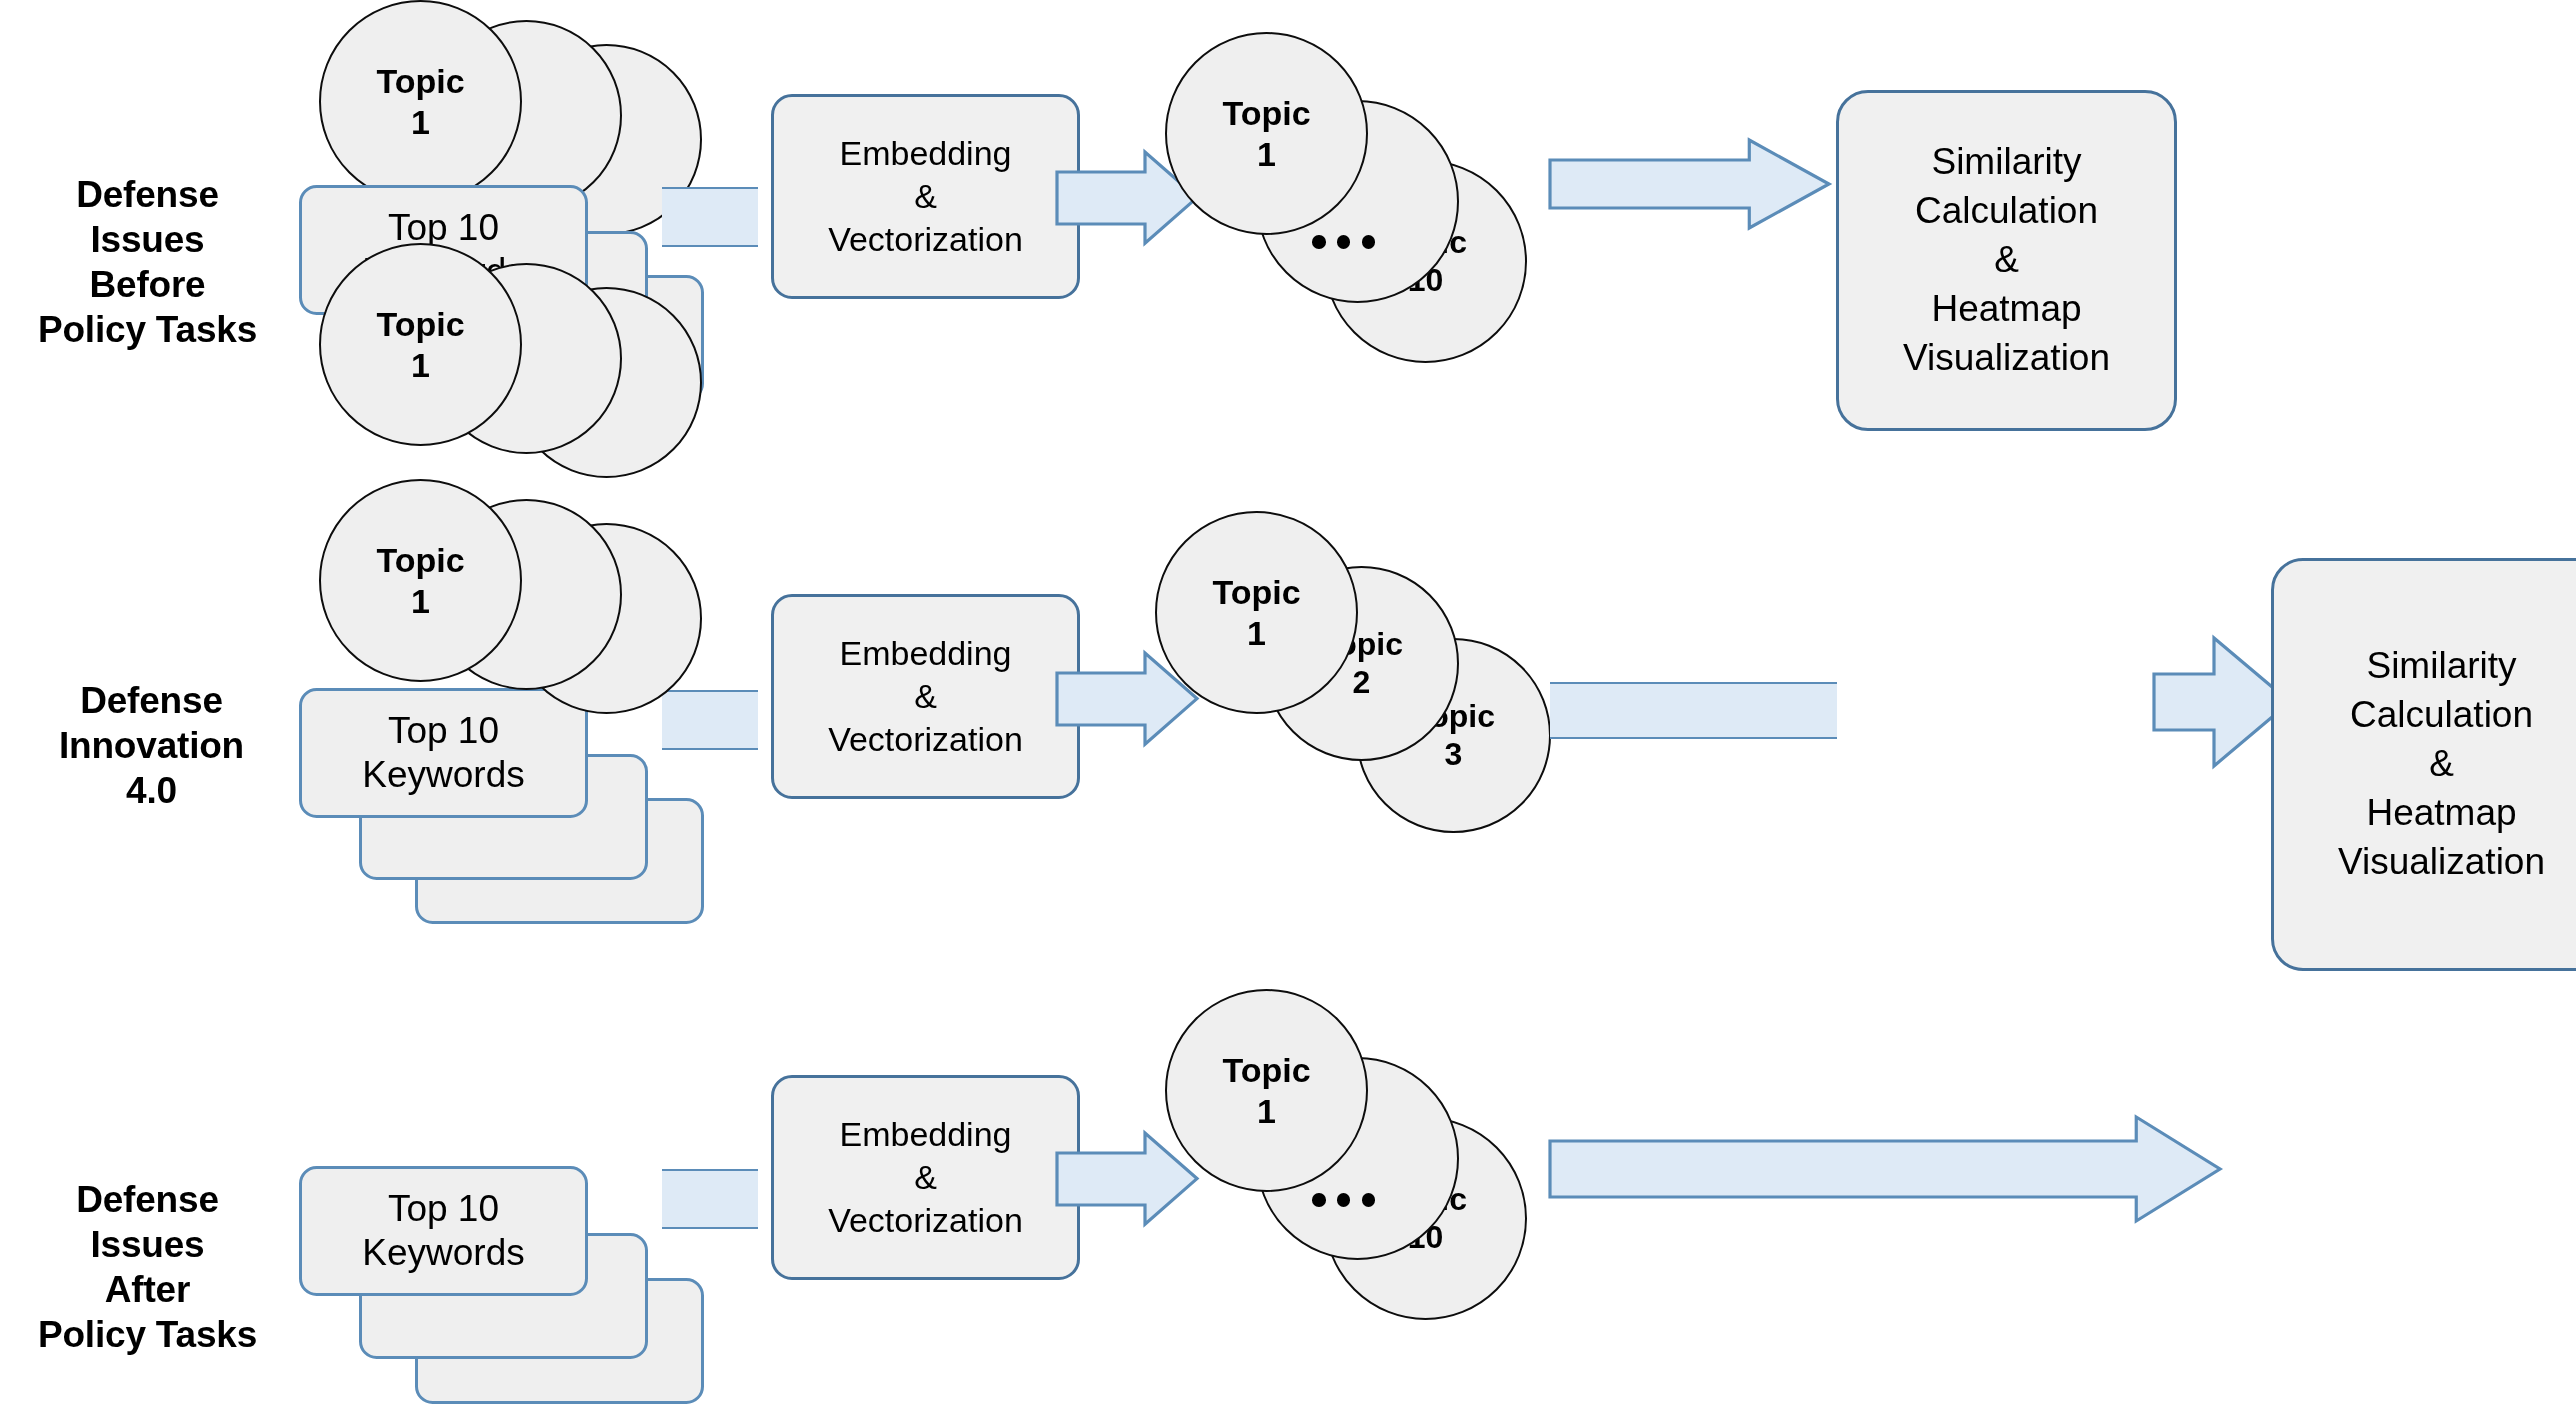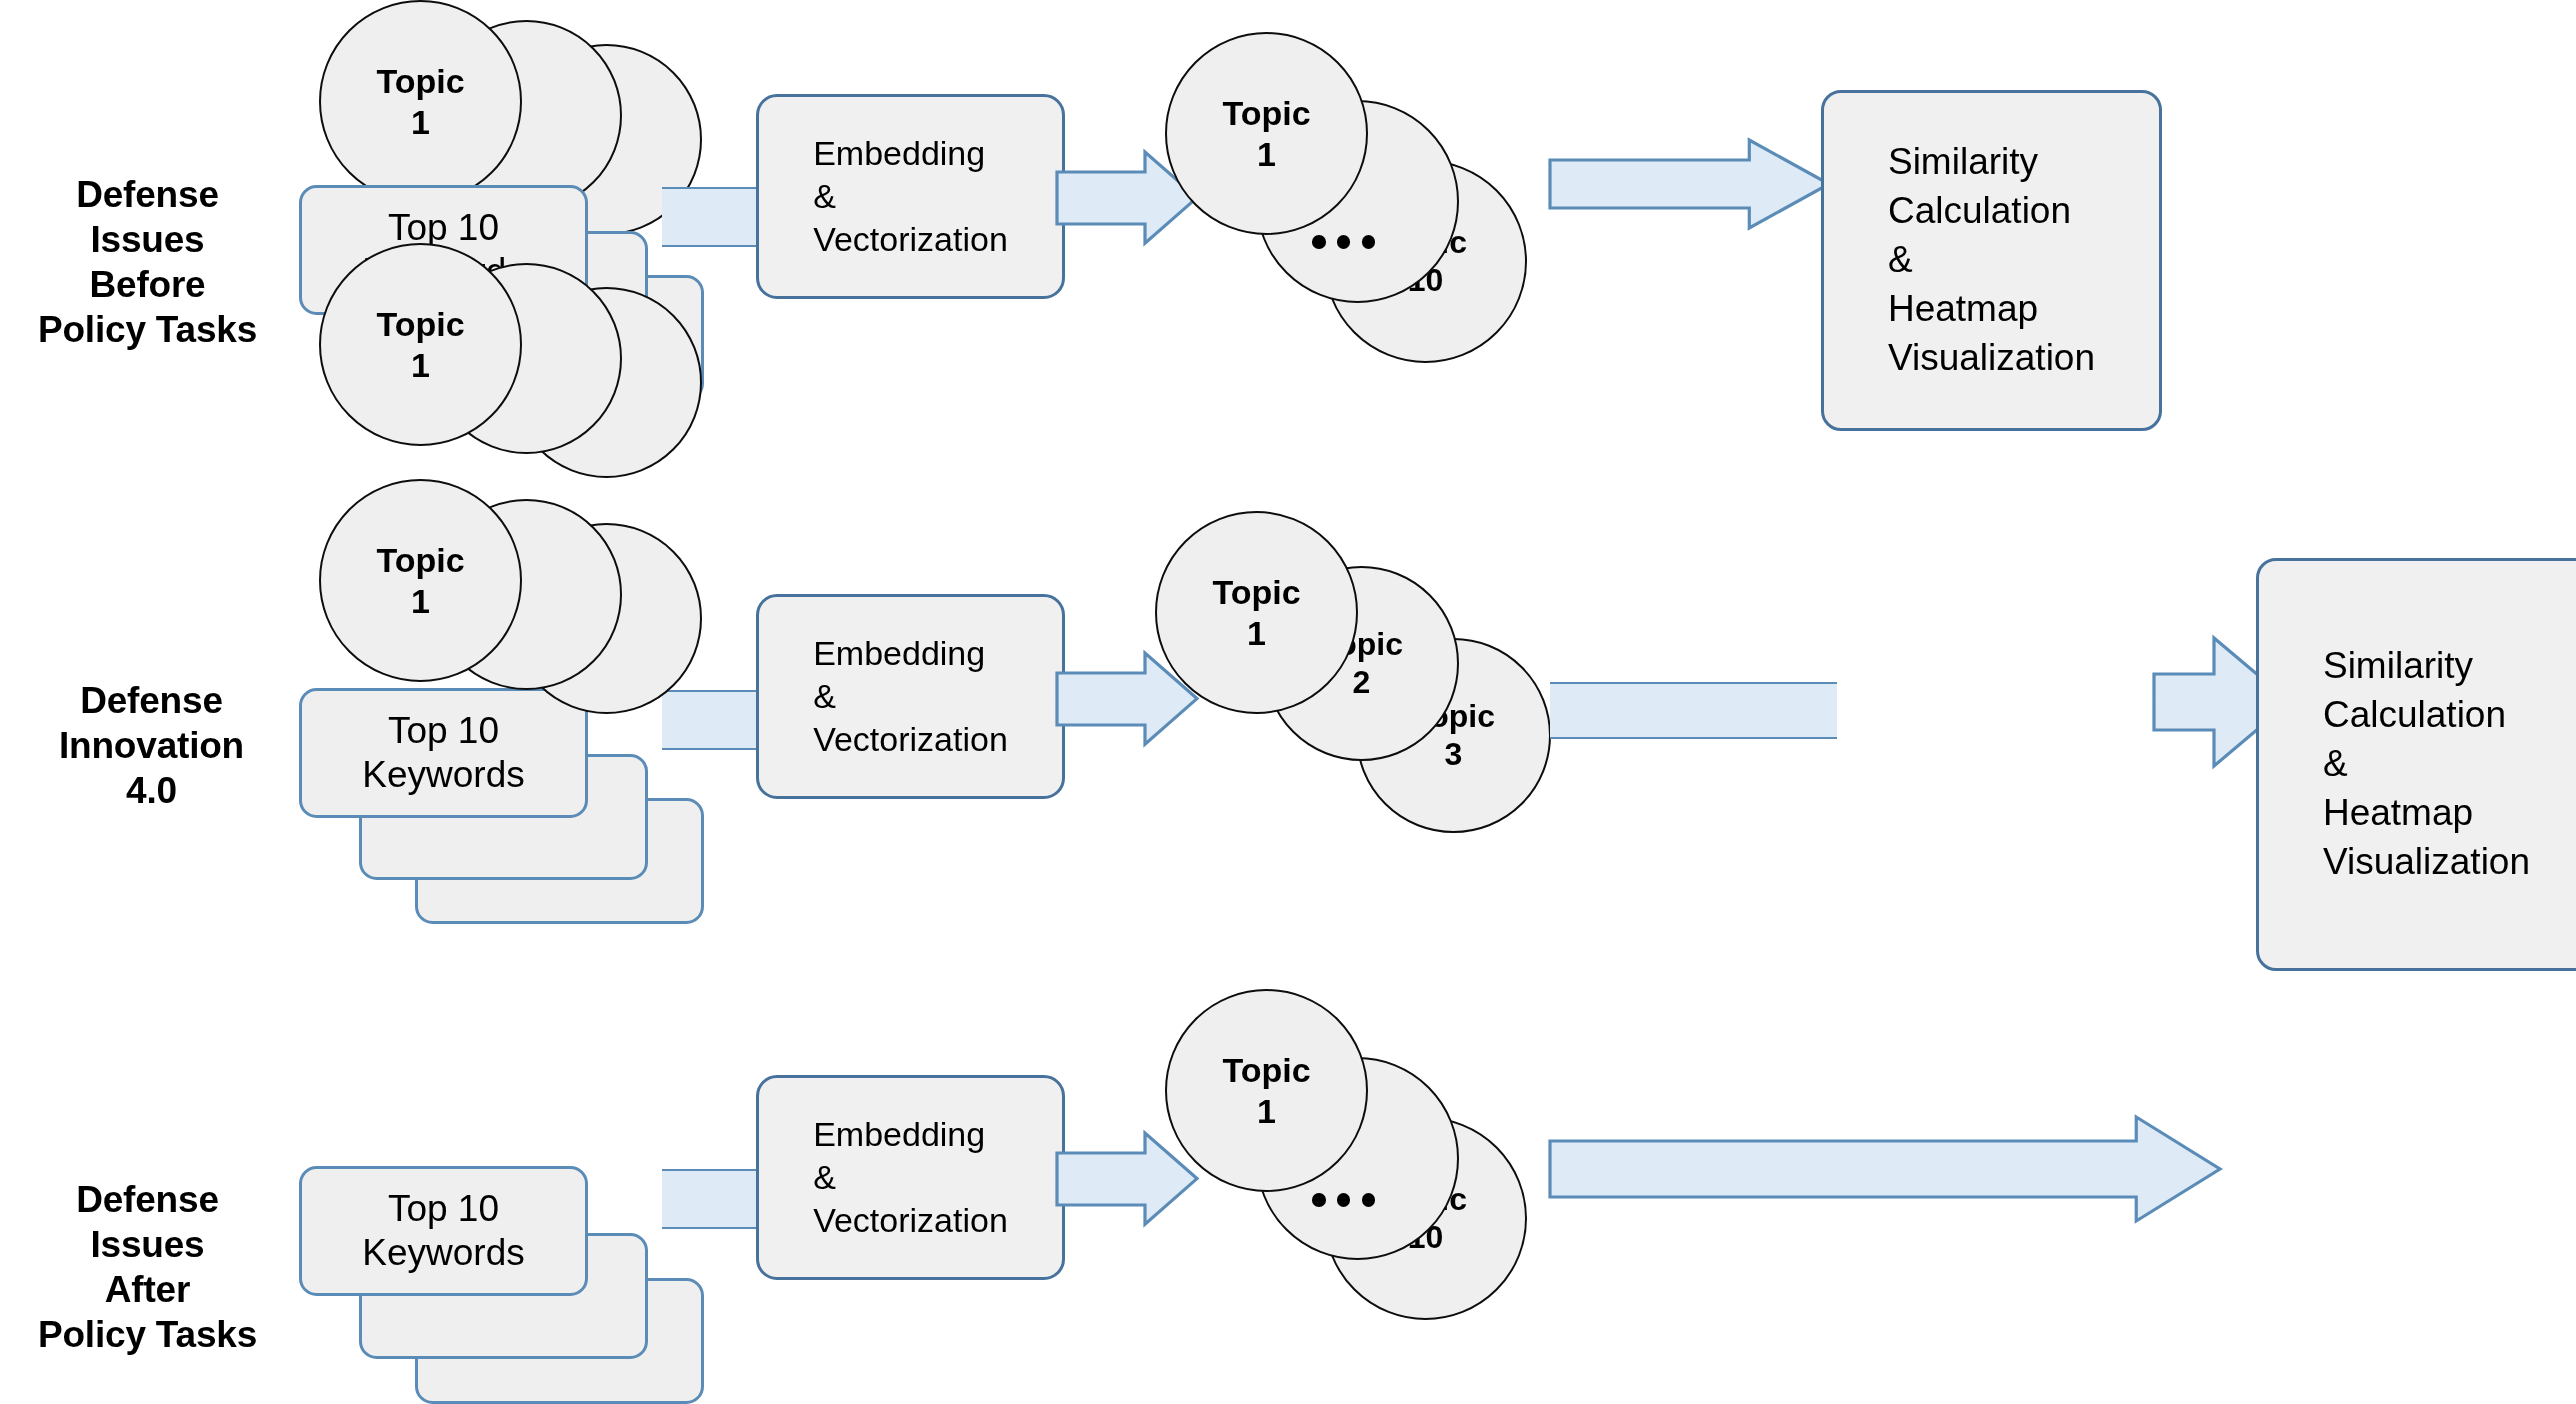--- a/index.html
+++ b/index.html
@@ -26,23 +26,23 @@
     position:absolute;background:#efefef;border:3.2px solid #5b8cb8;
     border-radius:17.6px;display:flex;align-items:center;justify-content:center;
     text-align:center;color:#000;font-size:37px;line-height:1.2;white-space:pre-line;
   }
   .card.blank{}
 
   
   .proc{
     position:absolute;background:#f0f0f0;border:3.2px solid #46729b;
     border-radius:21px;display:flex;align-items:center;justify-content:center;
-    color:#000;font-size:34px;line-height:1.26;white-space:pre-line;
-  }
-  .proc.tall{border-radius:20px;font-size:37px;line-height:1.32;}
+    text-align:center;color:#000;font-size:34px;line-height:1.26;white-space:pre-line;margin-left:15px;
+  }
+  .proc.tall{border-radius:32px;font-size:37px;line-height:1.32;}
 
   
   .arrow{position:absolute;}
   .arrow svg{display:block;width:100%;height:100%;overflow:visible;}
   .conn{
     position:absolute;background:#deeaf6;
     border-top:2.4px solid #5b8cb8;border-bottom:2.4px solid #5b8cb8;
   }
 
   .dots{position:absolute;display:flex;gap:11.2px;align-items:center;}

